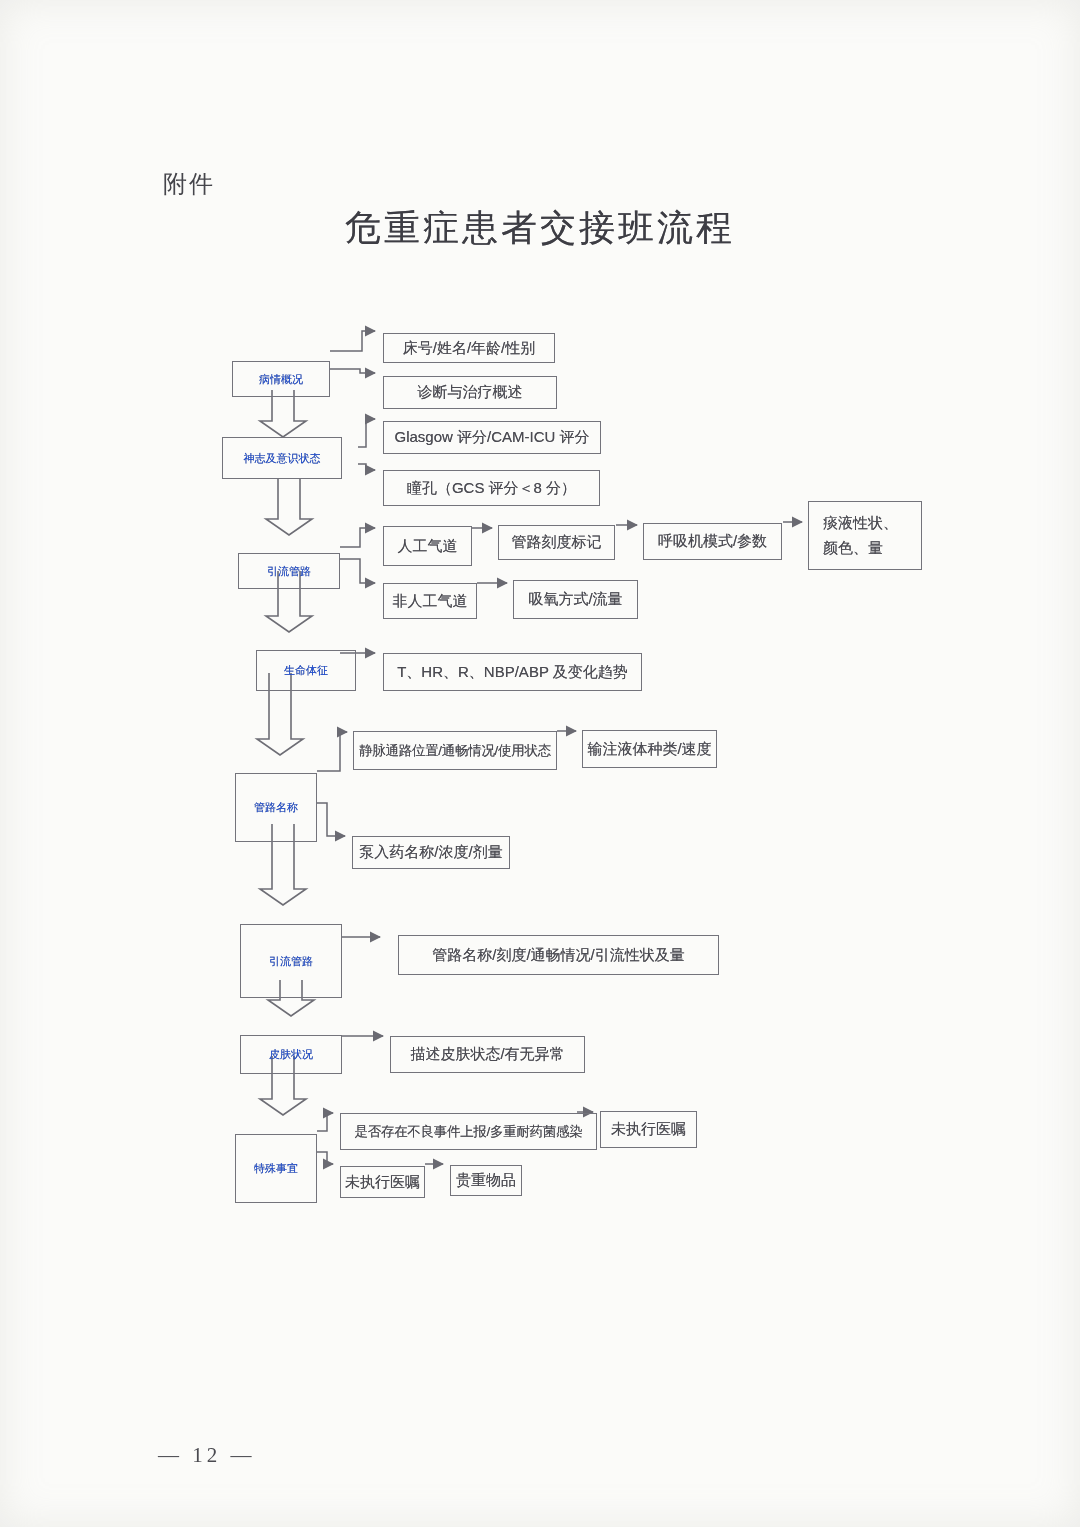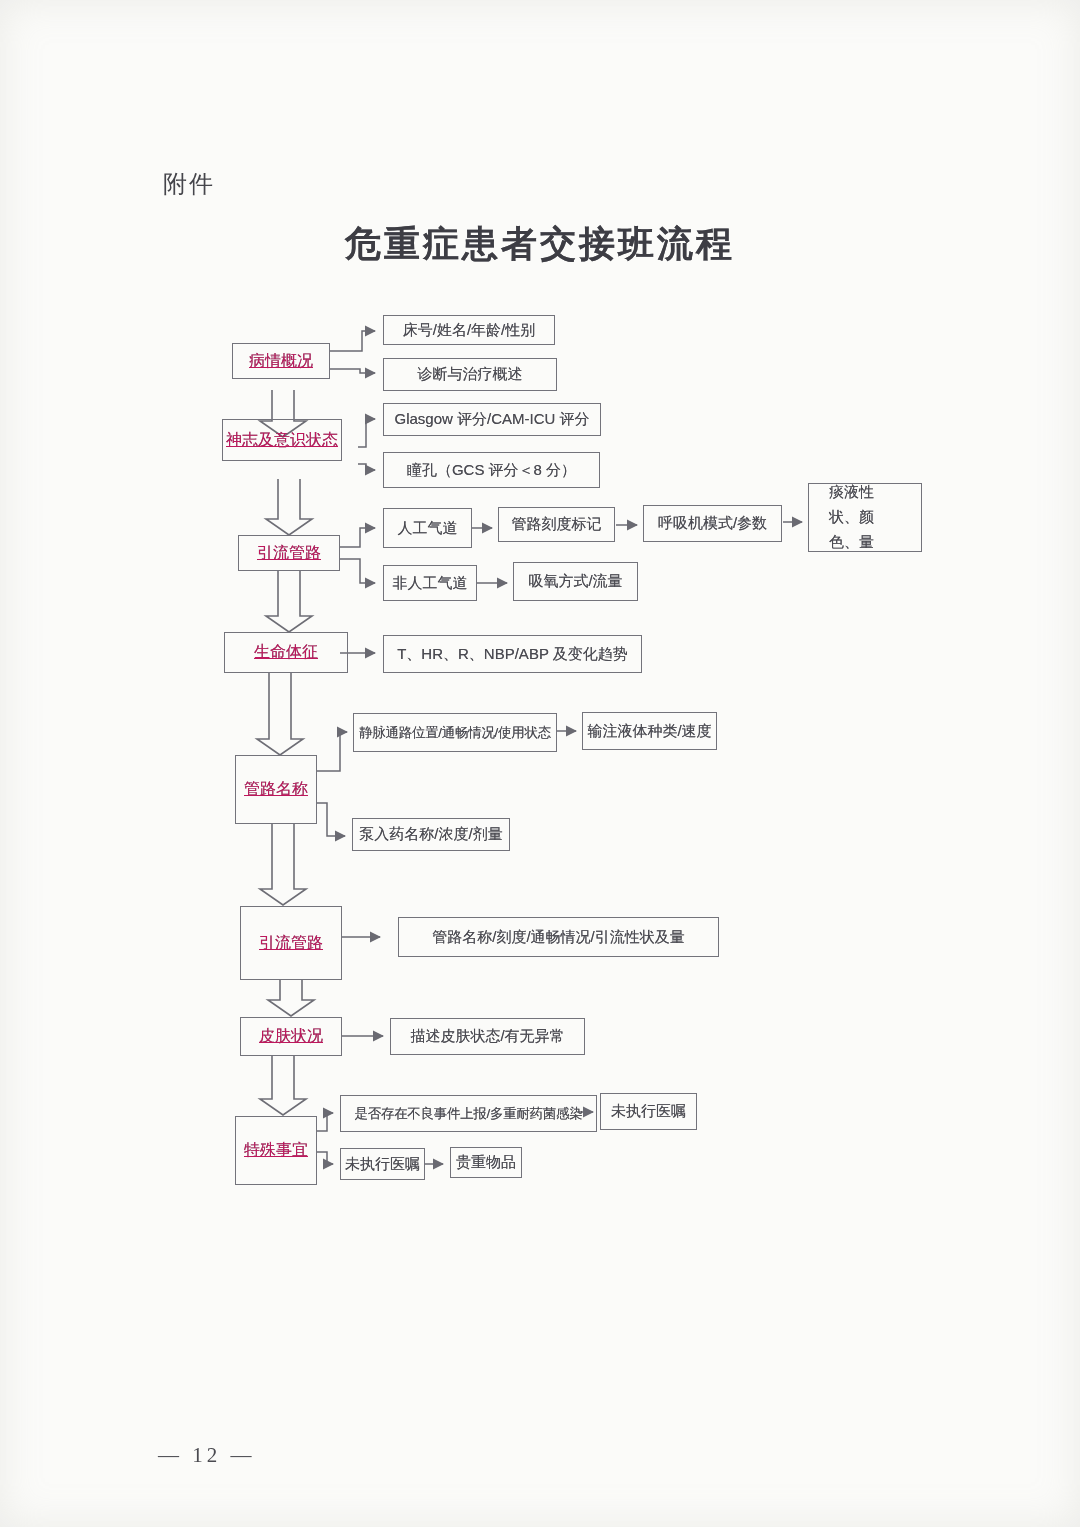--- a/index.html
+++ b/index.html
@@ -15,48 +15,49 @@
     position:absolute;left:0;top:0;width:1080px;height:1527px;
     box-shadow:inset 0 0 40px rgba(190,190,185,.25);
   }
   .attachment{
     position:absolute;left:163px;top:168px;
     font-size:24px;color:#45454b;
     font-family:"Liberation Serif", serif;
     letter-spacing:2px;
   }
   .title{
-    position:absolute;left:0;top:220px;width:1080px;
+    position:absolute;left:0;top:204px;width:1080px;
     text-align:center;
-    font-size:36px;font-weight:bold;color:#3d3d44;
+    font-size:36px;font-weight:normal;color:#3d3d44;
     font-family:"Liberation Serif", serif;
     letter-spacing:3px;
     text-shadow:0 0 .6px rgba(60,60,66,.7);
   }
   .pageno{
     position:absolute;left:158px;top:1443px;
     font-size:21px;color:#4a4a50;
     font-family:"Liberation Serif", serif;
     letter-spacing:4px;
   }
   svg.wires{position:absolute;left:0;top:0;width:1080px;height:1527px;}
   .box{
     position:absolute;
     border:1.6px solid #73737b;
     background:transparent;
     display:flex;align-items:center;justify-content:center;
     font-size:15px;color:#4b4b52;
     white-space:nowrap;
     text-shadow:0 0 .5px rgba(75,75,82,.75);
     box-sizing:border-box;
+    margin-top:18px;
   }
-  .box.main{font-size:16px;color:#be185d;text-decoration:underline;}
+  .box.main{font-size:11px;color:#1d4ed8;}
   .box.tight{font-size:13.5px;letter-spacing:-0.3px;}
   .box.wrap{white-space:normal;justify-content:flex-start;text-align:left;
-            padding:4px 20px;line-height:1.65;}
+            padding:4px 14px;line-height:1.65;}
 </style>
 </head>
 <body>
 
 <div class="page">
 
   <div class="attachment">附件</div>
 
   <div class="title">危重症患者交接班流程</div>
 
@@ -95,21 +96,21 @@
       <path d="M317,1131 H327 V1113 H333"></path>
       <path d="M577,1112 H593"></path>
       <path d="M317,1152 H327 V1164 H333"></path>
       <path d="M425,1164 H443"></path>
     </g>
   </svg>
 
   <div class="box main" style="left:232px;top:343px;width:98px;height:36px">病情概况</div>
   <div class="box main" style="left:222px;top:419px;width:120px;height:42px">神志及意识状态</div>
   <div class="box main" style="left:238px;top:535px;width:102px;height:36px">引流管路</div>
-  <div class="box main" style="left:224px;top:632px;width:124px;height:41px">生命体征</div>
+  <div class="box main" style="left:256px;top:632px;width:100px;height:41px">生命体征</div>
   <div class="box main" style="left:235px;top:755px;width:82px;height:69px">管路名称</div>
   <div class="box main" style="left:240px;top:906px;width:102px;height:74px">引流管路</div>
   <div class="box main" style="left:240px;top:1017px;width:102px;height:39px">皮肤状况</div>
   <div class="box main" style="left:235px;top:1116px;width:82px;height:69px">特殊事宜</div>
 
   <div class="box" style="left:383px;top:315px;width:172px;height:30px">床号/姓名/年龄/性别</div>
   <div class="box" style="left:383px;top:358px;width:174px;height:33px">诊断与治疗概述</div>
 
   <div class="box" style="left:383px;top:403px;width:218px;height:33px">Glasgow 评分/CAM-ICU 评分</div>
   <div class="box" style="left:383px;top:452px;width:217px;height:36px">瞳孔（GCS 评分＜8 分）</div>

